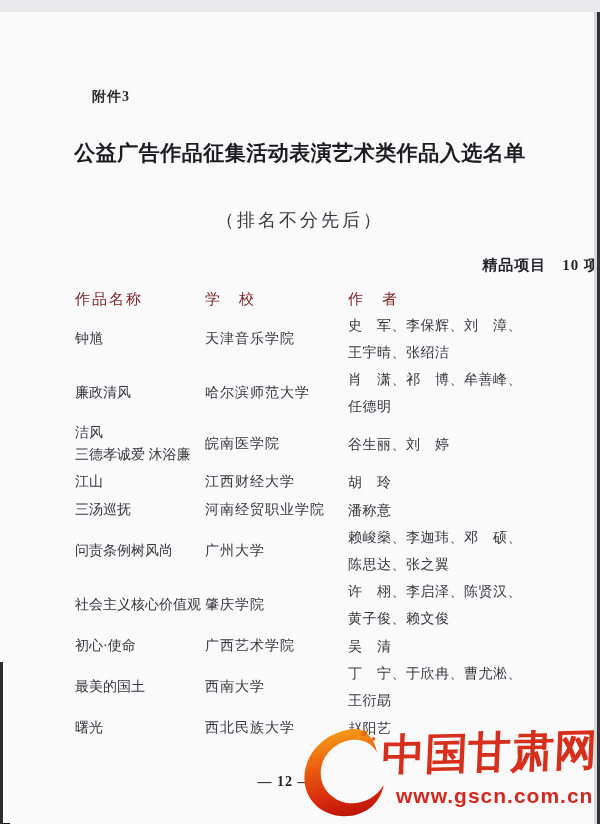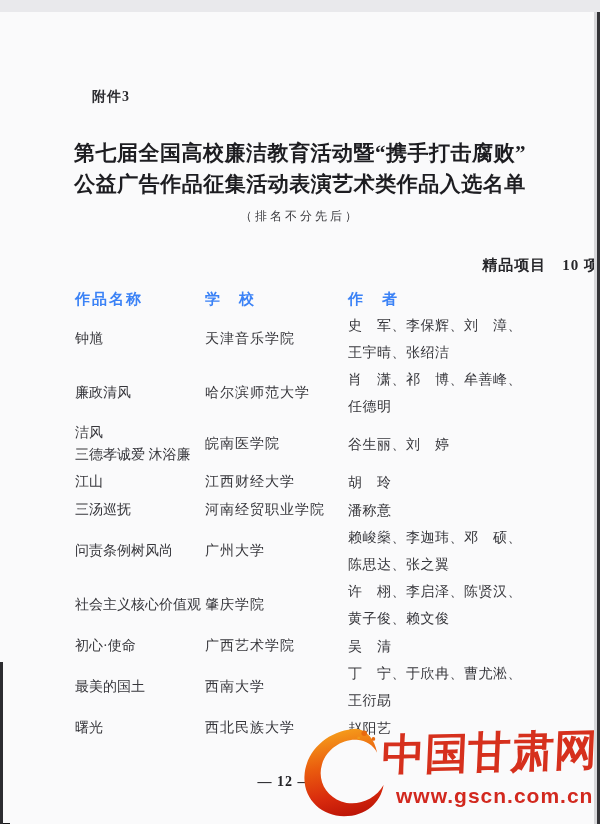--- a/index.html
+++ b/index.html
@@ -24,31 +24,31 @@
     position:absolute;left:92px;top:76px;
     font-size:14px;font-weight:700;color:#2c2c30;letter-spacing:1px;
   }
   .title{
     position:absolute;left:30px;top:126px;width:540px;
     text-align:center;font-size:21px;font-weight:700;color:#1d1d21;
     line-height:31px;letter-spacing:0.5px;
   }
   .subtitle{
     position:absolute;left:0;top:196px;width:600px;
-    text-align:center;font-size:12px;color:#3a3a3e;letter-spacing:3px;
+    text-align:center;font-size:18px;color:#3a3a3e;letter-spacing:3px;
   }
   .section-heading{
     position:absolute;left:0;top:244px;width:600px;
     text-align:right;font-size:15px;font-weight:700;color:#26262a;letter-spacing:1px;
   }
 
   .table{
     position:absolute;left:75px;top:274px;width:470px;color:#36363b;
   }
-  .thead{display:flex;font-weight:700;font-size:15px;color:#3b82f6;height:26px;align-items:center;justify-content:space-between;}
+  .thead{display:flex;font-weight:400;font-size:15px;color:#7f1d1d;height:26px;align-items:center;justify-content:space-between;}
   .cell{font-size:14px;}
   .c-name{width:130px;flex:none;line-height:22px;}
   .c-school{width:143px;flex:none;letter-spacing:1px;}
   .c-authors{flex:1;line-height:27px;letter-spacing:0.5px;}
   .thead .c-name,.thead .c-school,.thead .c-authors{font-size:15px;letter-spacing:2px;line-height:normal;}
   .trow{display:flex;align-items:center;min-height:28px;}
   .trow.tall{min-height:48px;}
 
   .page-number{
     position:absolute;left:235px;top:762px;width:100px;text-align:center;
@@ -71,21 +71,20 @@
   }
 </style>
 </head>
 <body>
 
 <div class="paper">
 
   <div class="attachment">附件3</div>
 
   <div class="title">
-    <div>第七届全国高校廉洁教育活动暨“携手打击腐败”</div>
     <div>公益广告作品征集活动表演艺术类作品入选名单</div>
   </div>
 
   <div class="subtitle">（排名不分先后）</div>
 
   <div class="section-heading">精品项目　10 项</div>
 
   <div class="table">
     <div class="thead">
       <div class="cell c-name">作品名称</div>

